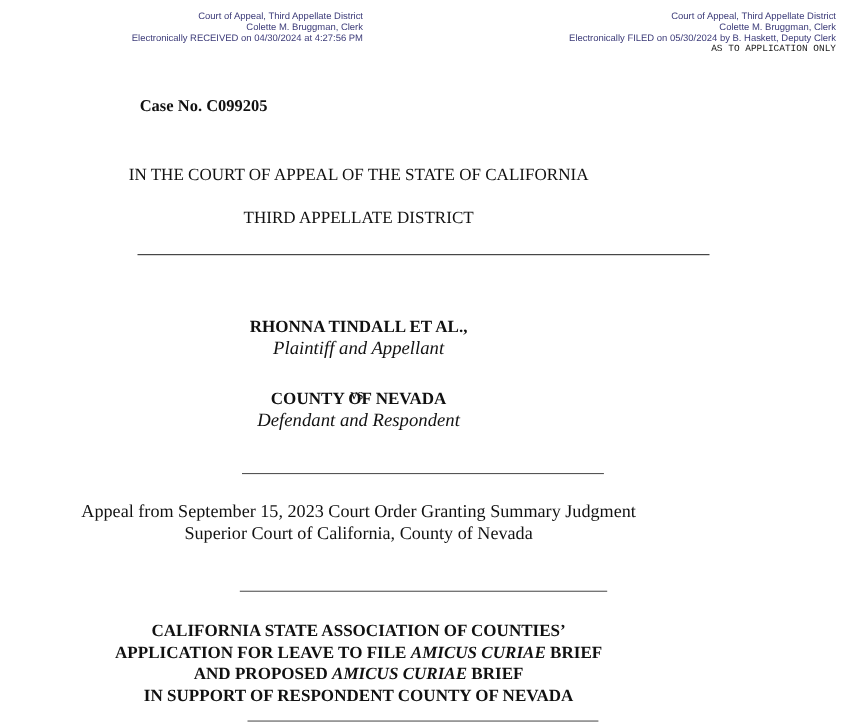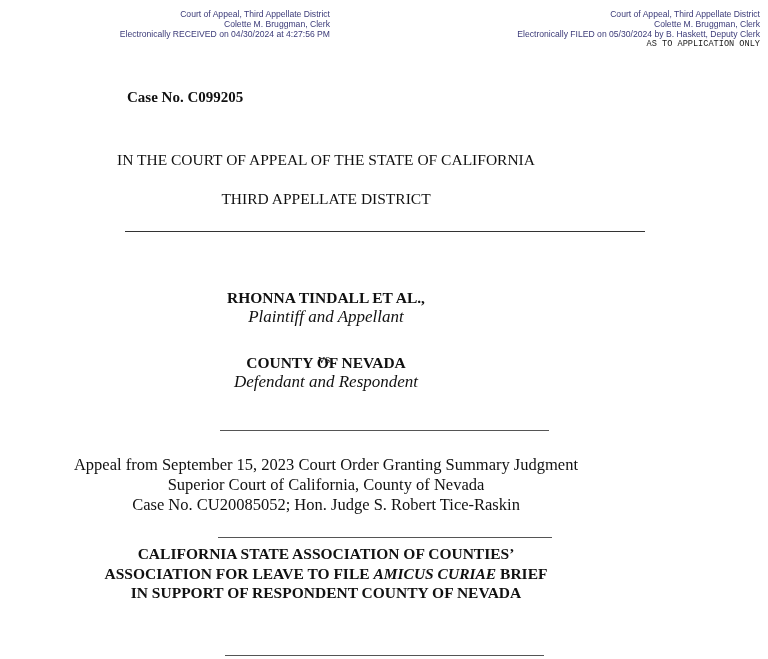--- a/index.html
+++ b/index.html
@@ -57,21 +57,21 @@
 
     .party-name { font-weight: bold; font-size: 15.5px; }
     .party-role { font-style: italic; font-size: 17px; }
     .party1 { top: 256px; line-height: 19px; margin-top: 32px; }
     .vs { top: 315px; font-size: 13.5px; margin-top: 36px; }
     .party2 { top: 353px; line-height: 19px; }
 
     .appeal { top: 455px; font-size: 16.5px; line-height: 20px; }
 
     .title-block {
-      top: 544px;
+      top: 564px;
       font-weight: bold;
       font-size: 15.5px;
       line-height: 19.5px;
     }
     .title-block i { font-weight: bold; }
   </style>
 </head>
 <body>
 
 <div class="stamp stamp-left">
@@ -104,24 +104,24 @@
 <div class="centered party2">
   <div class="party-name">COUNTY OF NEVADA</div>
   <div class="party-role">Defendant and Respondent</div>
 </div>
 
 <div class="rule rule-1"></div>
 
 <div class="centered appeal">
   <div>Appeal from September 15, 2023 Court Order Granting Summary Judgment</div>
   <div>Superior Court of California, County of Nevada</div>
-  <div>Case No. CU20085052; Hon. Judge S. Robert Tice-Raskin</div>
 </div>
 
 <div class="rule rule-2"></div>
 
 <div class="centered title-block">
   <div>CALIFORNIA STATE ASSOCIATION OF COUNTIES’</div>
-  <div><span>ASSOCIATION FOR LEAVE TO FILE </span><i>AMICUS CURIAE</i><span> BRIEF</span></div>
+  <div><span>APPLICATION FOR LEAVE TO FILE </span><i>AMICUS CURIAE</i><span> BRIEF</span></div>
+  <div><span>AND PROPOSED </span><i>AMICUS CURIAE</i><span> BRIEF</span></div>
   <div>IN SUPPORT OF RESPONDENT COUNTY OF NEVADA</div>
 </div>
 
 <div class="rule rule-3"></div>
 
 </body></html>

